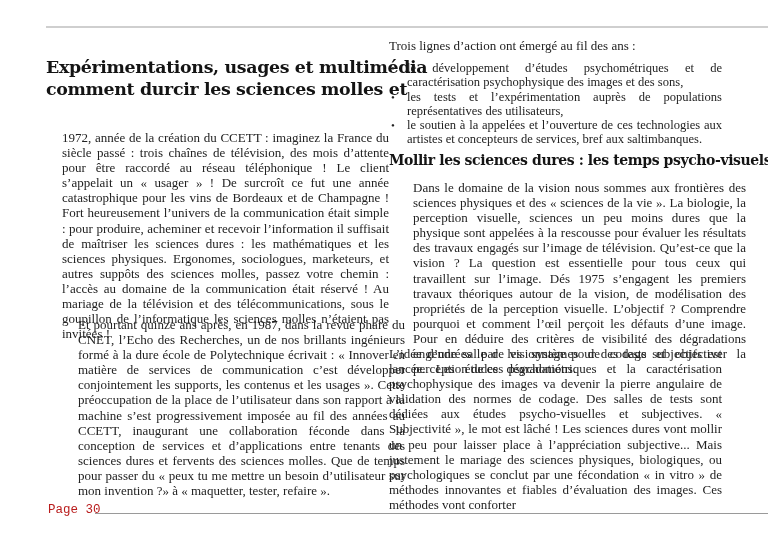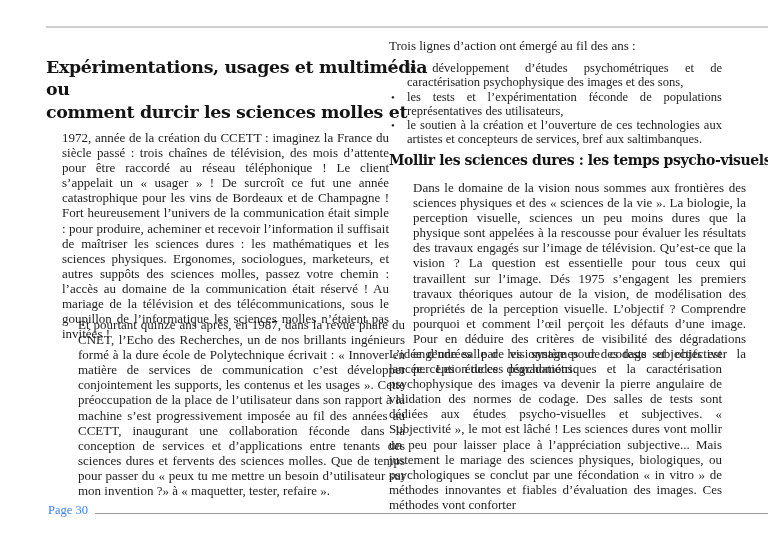--- a/index.html
+++ b/index.html
@@ -125,62 +125,61 @@
       position: absolute;
       left: 0;
       top: 346px;
       width: 333px;
       font-family: Liberation Serif, serif;
     }
     .footer-label {
       position: absolute;
       left: 48px;
       top: 503px;
-      font-family: Liberation Serif, serif;
+      font-family: Liberation Mono, monospace;
       font-size: 12.5px;
-      color: #3b82f6;
+      color: #b91c1c;
     }
     .footer-rule {
       position: absolute;
       left: 95px;
       right: 0;
       top: 513px;
       height: 1px;
       background: #9a9a9a;
     }
   </style>
 </head>
 <body>
 
 <div class="top-rule"></div>
 
 <div class="col col-left">
   <h1 class="main-title">
     <span>Expérimentations, usages et multimédia</span>
-    <span>ou</span>
     <span>comment durcir les sciences molles et</span>
   </h1>
   <p class="body-text p-left-1">1972, année de la création du CCETT : imaginez la France du siècle passé : trois chaînes de télévision, des mois d’attente pour être raccordé au réseau téléphonique ! Le client s’appelait un « usager » ! De surcroît ce fut une année catastrophique pour les vins de Bordeaux et de Champagne ! Fort heureusement l’univers de la communication était simple : pour produire, acheminer et recevoir l’information il suffisait de maîtriser les sciences dures : les mathématiques et les sciences physiques. Ergonomes, sociologues, marketeurs, et autres suppôts des sciences molles, passez votre chemin : l’accès au domaine de la communication était réservé ! Au mariage de la télévision et des télécommunications, sous le goupillon de l’informatique les sciences molles n’étaient pas invitées !</p>
   <p class="body-text p-left-2">Et pourtant quinze ans après, en 1987, dans la revue phare du CNET, l’Echo des Recherches, un de nos brillants ingénieurs formé à la dure école de Polytechnique écrivait : « Innover en matière de services de communication c’est développer conjointement les supports, les contenus et les usages ». Cette préoccupation de la place de l’utilisateur dans son rapport à la machine s’est progressivement imposée au fil des années au CCETT, inaugurant une collaboration féconde dans la conception de services et d’applications entre tenants des sciences dures et fervents des sciences molles. Que de temps pour passer du « peux tu me mettre un besoin d’utilisateur sur mon invention ?» à « maquetter, tester, refaire ».</p>
 </div>
 
 <div class="col col-right">
   <p class="body-text p-right-intro">Trois lignes d’action ont émergé au fil des ans :</p>
   <ul class="bullet-list">
     <li>
       <span class="bullet">•</span>
       <span>le développement d’études psychométriques et de caractérisation psychophysique des images et des sons,</span>
     </li>
     <li>
       <span class="bullet">•</span>
-      <span>les tests et l’expérimentation féconde de populations représentatives des utilisateurs,</span>
+      <span>les tests et l’expérimentation auprès de populations représentatives des utilisateurs,</span>
     </li>
     <li>
       <span class="bullet">•</span>
-      <span>le soutien à la création et l’ouverture de ces technologies aux artistes et concepteurs de services, bref aux saltimbanques.</span>
+      <span>le soutien à la appelées et l’ouverture de ces technologies aux artistes et concepteurs de services, bref aux saltimbanques.</span>
     </li>
   </ul>
   <h2 class="section-heading">Mollir les sciences dures : les temps psycho-visuels</h2>
   <p class="body-text p-right-1">Dans le domaine de la vision nous sommes aux frontières des sciences physiques et des « sciences de la vie ». La biologie, la perception visuelle, sciences un peu moins dures que la physique sont appelées à la rescousse pour évaluer les résultats des travaux engagés sur l’image de télévision. Qu’est-ce que la vision ? La question est essentielle pour tous ceux qui travaillent sur l’image. Dés 1975 s’engagent les premiers travaux théoriques autour de la vision, de modélisation des propriétés de la perception visuelle. L’objectif ? Comprendre pourquoi et comment l’œil perçoit les défauts d’une image. Pour en déduire des critères de visibilité des dégradations engendrées par les systèmes de codage et objectiver la perception de ces dégradations.</p>
   <p class="body-text p-right-2">L’idée d’une salle de visionnage pour des tests subjectifs est lancée. Les études psychométriques et la caractérisation psychophysique des images va devenir la pierre angulaire de validation des normes de codage. Des salles de tests sont dédiées aux études psycho-visuelles et subjectives. « Subjectivité », le mot est lâché ! Les sciences dures vont mollir un peu pour laisser place à l’appréciation subjective... Mais justement le mariage des sciences physiques, biologiques, ou psychologiques se conclut par une fécondation « in vitro » de méthodes innovantes et fiables d’évaluation des images. Ces méthodes vont conforter</p>
 </div>
 
 <div class="footer-label">Page 30</div>
 <div class="footer-rule"></div>
 

